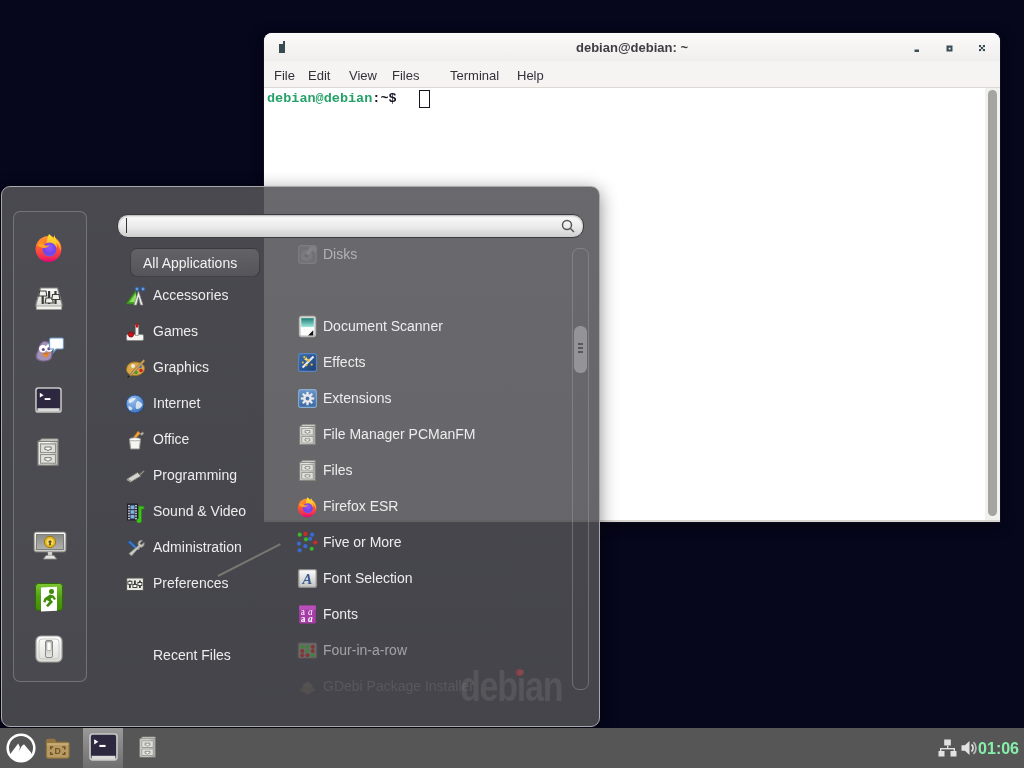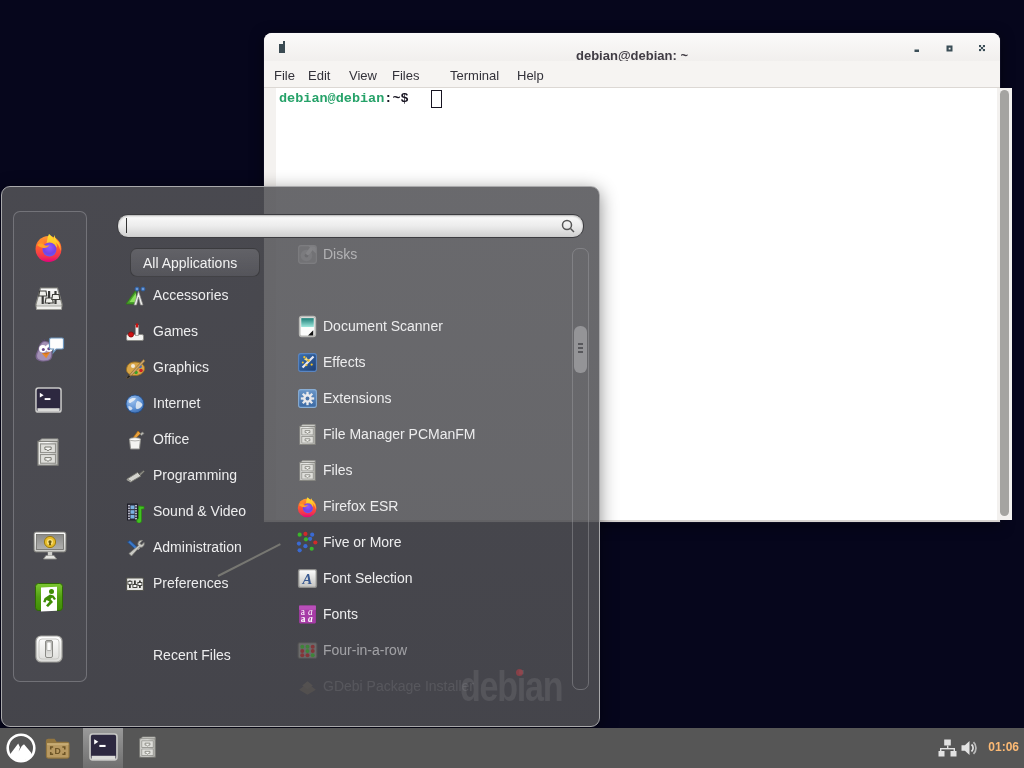--- a/index.html
+++ b/index.html
@@ -8,30 +8,30 @@
   .abs{position:absolute;}
 
   
   #term{position:absolute;left:264px;top:33px;width:736px;height:489px;
     border-radius:8px 8px 0 0;background:#f4f2f0;
     box-shadow:0 0 0 1px rgba(15,15,35,.85), 0 3px 14px rgba(0,0,0,.5);}
   #titlebar{position:absolute;left:0;top:0;width:736px;height:28px;
     border-radius:8px 8px 0 0;
     background:linear-gradient(#fbfafa,#f1efed);}
   #title{position:absolute;left:0;top:0;width:736px;height:28px;line-height:29px;
-    text-align:center;font-size:13px;font-weight:bold;color:#403c44;margin-top:8px;}
+    text-align:center;font-size:13px;font-weight:bold;color:#403c44;}
   #wicon{position:absolute;left:15px;top:11px;width:6px;height:9px;background:#3a4a52;}
   #wicon:before{content:"";position:absolute;left:4px;top:-3px;width:2px;height:4px;background:#3a4a52;}
   .wbtn{position:absolute;top:0;width:26px;height:29px;}
   
   #menubar{position:absolute;left:0;top:28px;width:736px;height:26px;
     background:#f6f4f2;border-bottom:1px solid #dcd8d4;font-size:13px;color:#33323a;}
   #menubar span{position:absolute;top:7px;}
   
-  #tcontent{position:absolute;left:12px;top:55px;width:736px;height:432px;background:#ffffff;}
+  #tcontent{position:absolute;left:0;top:55px;width:736px;height:432px;background:#ffffff;}
   #prompt{position:absolute;left:3px;top:3px;font-family:"Liberation Mono",monospace;
     font-size:13.5px;font-weight:bold;color:#171421;white-space:pre;}
   #prompt .g{color:#26a269;}
   #cursor{position:absolute;left:155px;top:2px;width:9px;height:16px;border:1.5px solid #171421;background:#fff;}
   #tscroll{position:absolute;right:0;top:0;width:15px;height:432px;background:#f3f1ef;}
   #tthumb{position:absolute;right:3px;top:2px;width:9px;height:426px;border-radius:5px;background:#a5a4a1;}
   #tbottom{position:absolute;left:0;top:487px;width:736px;height:2px;background:#d8d4d0;}
 
   
   #menu{position:absolute;left:1px;top:186px;width:597px;height:539px;
@@ -67,21 +67,21 @@
   #wmark{position:absolute;left:458px;top:476px;font-size:42px;font-weight:bold;letter-spacing:-1.5px;
     color:rgba(255,255,255,.088);transform:scaleX(.81);transform-origin:0 0;}
   #wdot{position:absolute;left:514px;top:482px;width:7px;height:7px;border-radius:50%;background:rgba(190,60,70,.55);}
   #ray{position:absolute;left:216px;top:388px;width:70px;height:2px;background:rgba(200,200,175,.38);
     transform:rotate(-27deg);transform-origin:0 50%;}
 
   
   #taskbar{position:absolute;left:0;top:728px;width:1024px;height:40px;background:#565656;}
   #activebtn{position:absolute;left:83px;top:0;width:40px;height:40px;
     background:linear-gradient(#9a9a9a,#6f6f6f);}
-  #clock{position:absolute;right:5px;top:12px;font-size:12px;font-weight:bold;color:#fdba74;}
+  #clock{position:absolute;right:5px;top:12px;font-size:16px;font-weight:bold;color:#86efac;}
 </style>
 </head>
 <body>
 <div id="screen">
 
   <div id="term">
     <div id="titlebar">
       <div id="wicon"></div>
       <div id="title">debian@debian: ~</div>
       <svg class="wbtn" style="left:638px" width="26" height="29">

